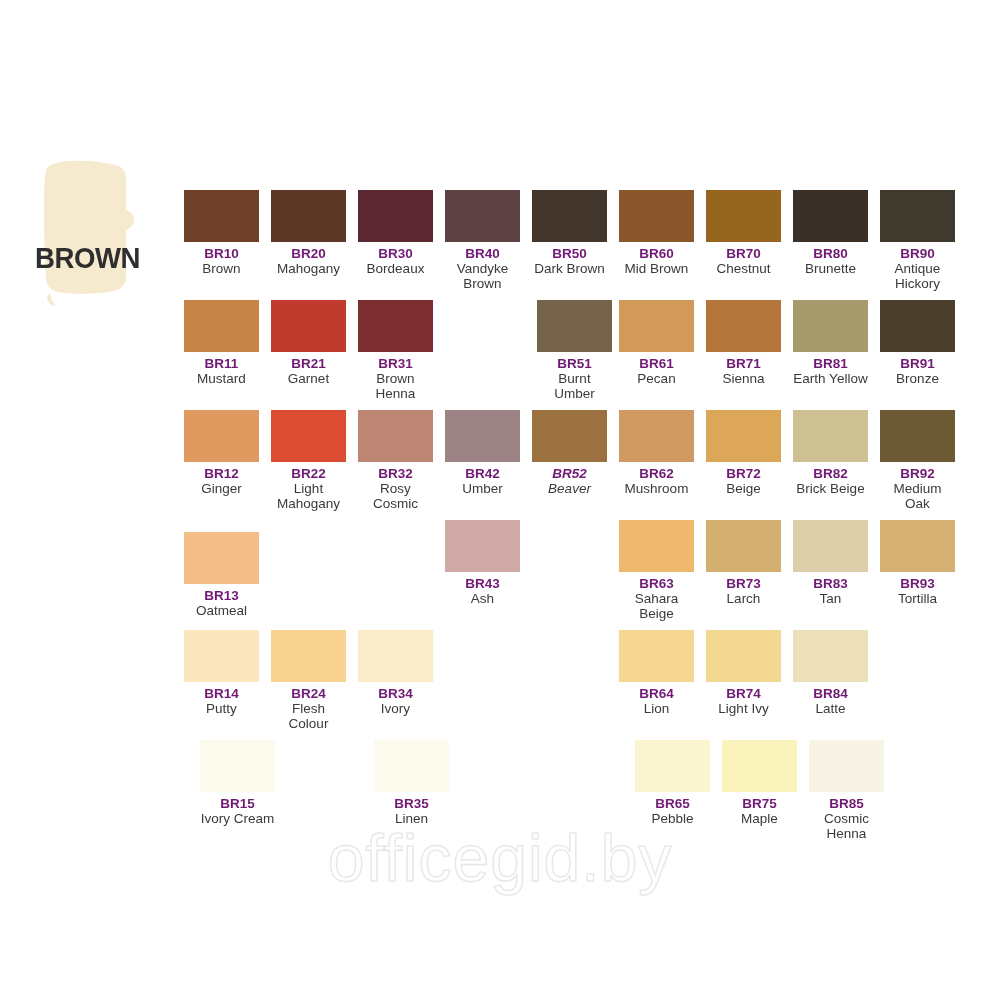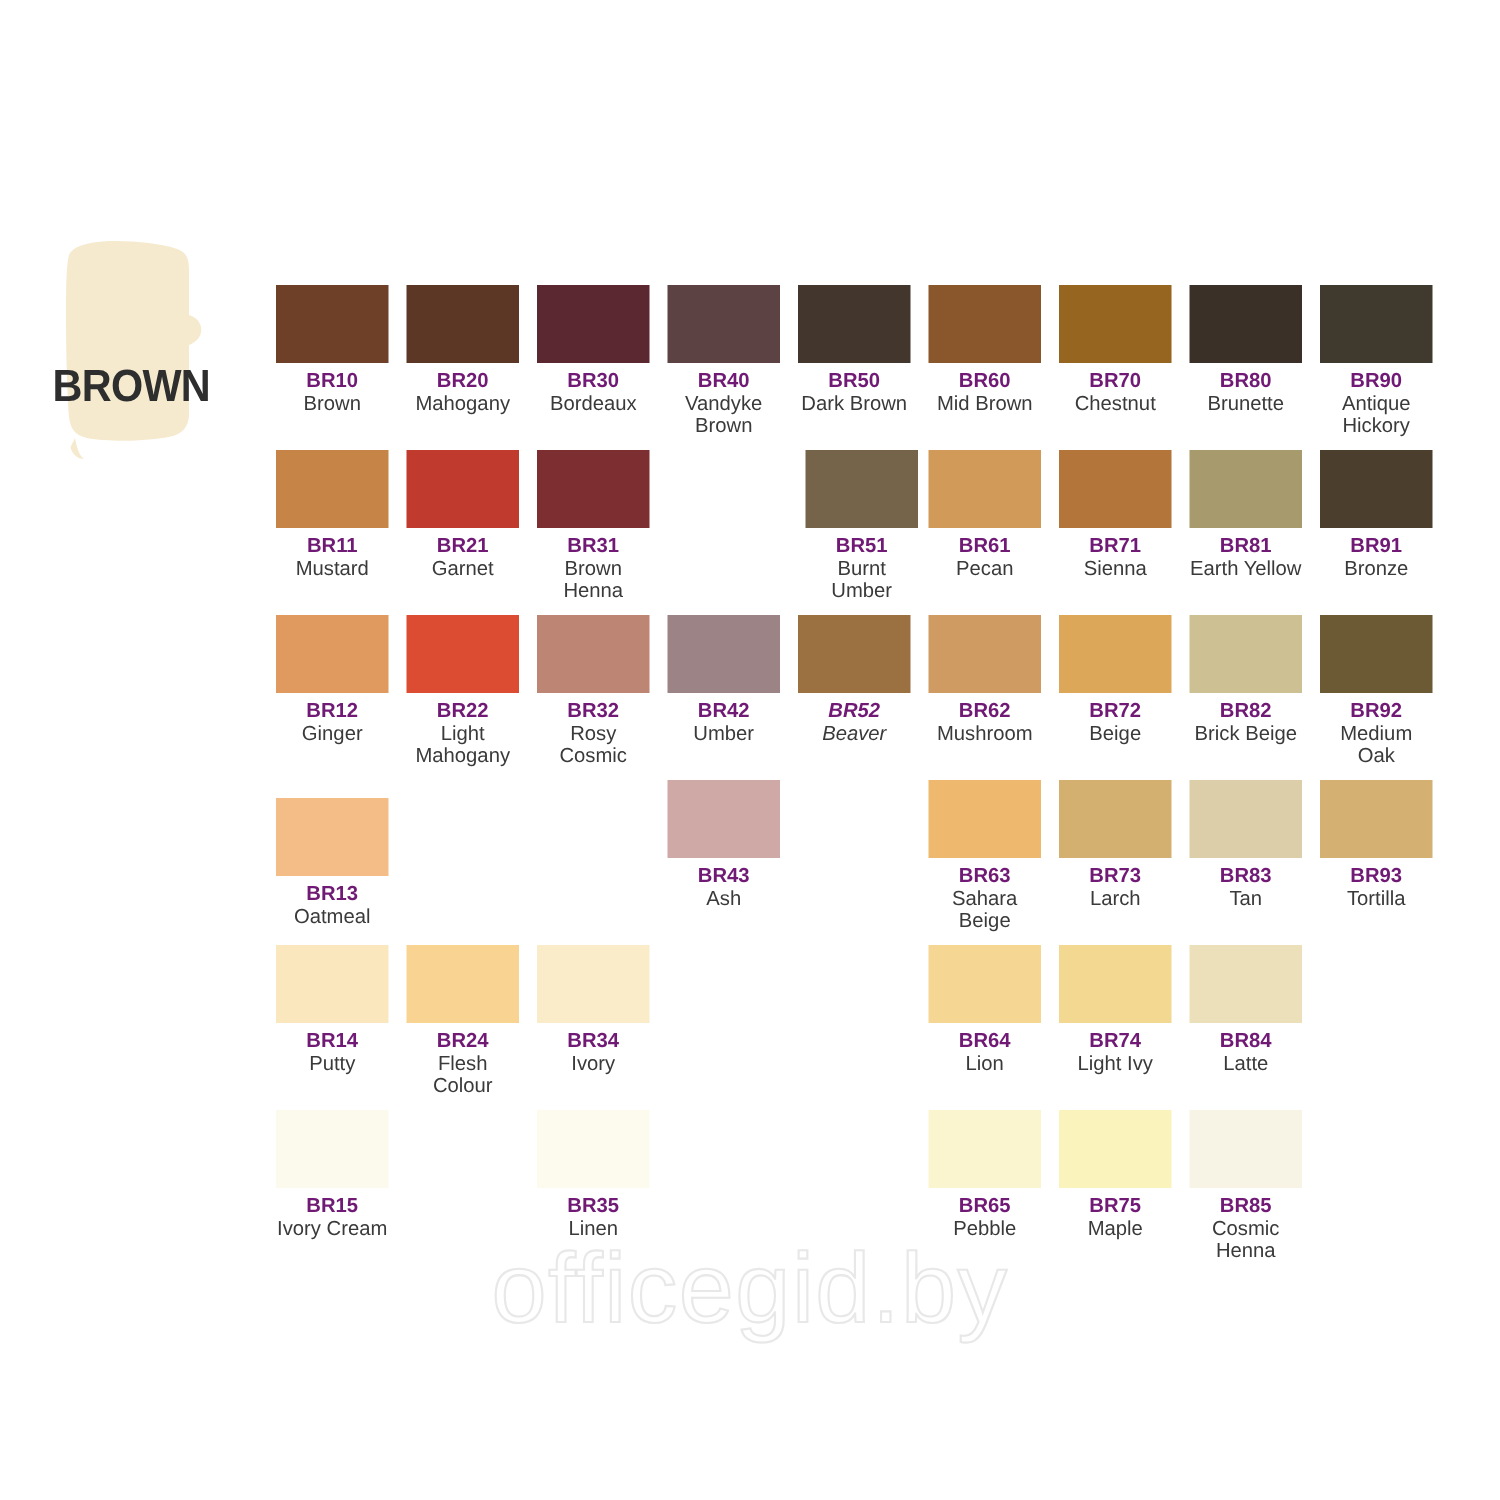--- a/index.html
+++ b/index.html
@@ -310,21 +310,21 @@
         <span class="swatch-chip" style="background: rgb(242, 216, 144);"></span>
         <div class="cell-code">BR74</div>
         <div class="cell-name">Light Ivy</div>
       </div>
       <div class="cell" style="left: 609px;">
         <span class="swatch-chip" style="background: rgb(236, 224, 187);"></span>
         <div class="cell-code">BR84</div>
         <div class="cell-name">Latte</div>
       </div>
     </div>
-    <div class="grid-row" style="position: absolute; left: 0px; top: 550px; height: 110px; text-decoration: underline;">
+    <div class="grid-row" style="position: absolute; left: 16px; top: 550px; height: 110px; text-decoration: underline;">
       <div class="cell" style="left: 0px;">
         <span class="swatch-chip" style="background: rgb(252, 250, 236);"></span>
         <div class="cell-code">BR15</div>
         <div class="cell-name">Ivory Cream</div>
       </div>
       <div class="cell" style="left: 174px;">
         <span class="swatch-chip" style="background: rgb(253, 251, 238);"></span>
         <div class="cell-code">BR35</div>
         <div class="cell-name">Linen</div>
       </div>

